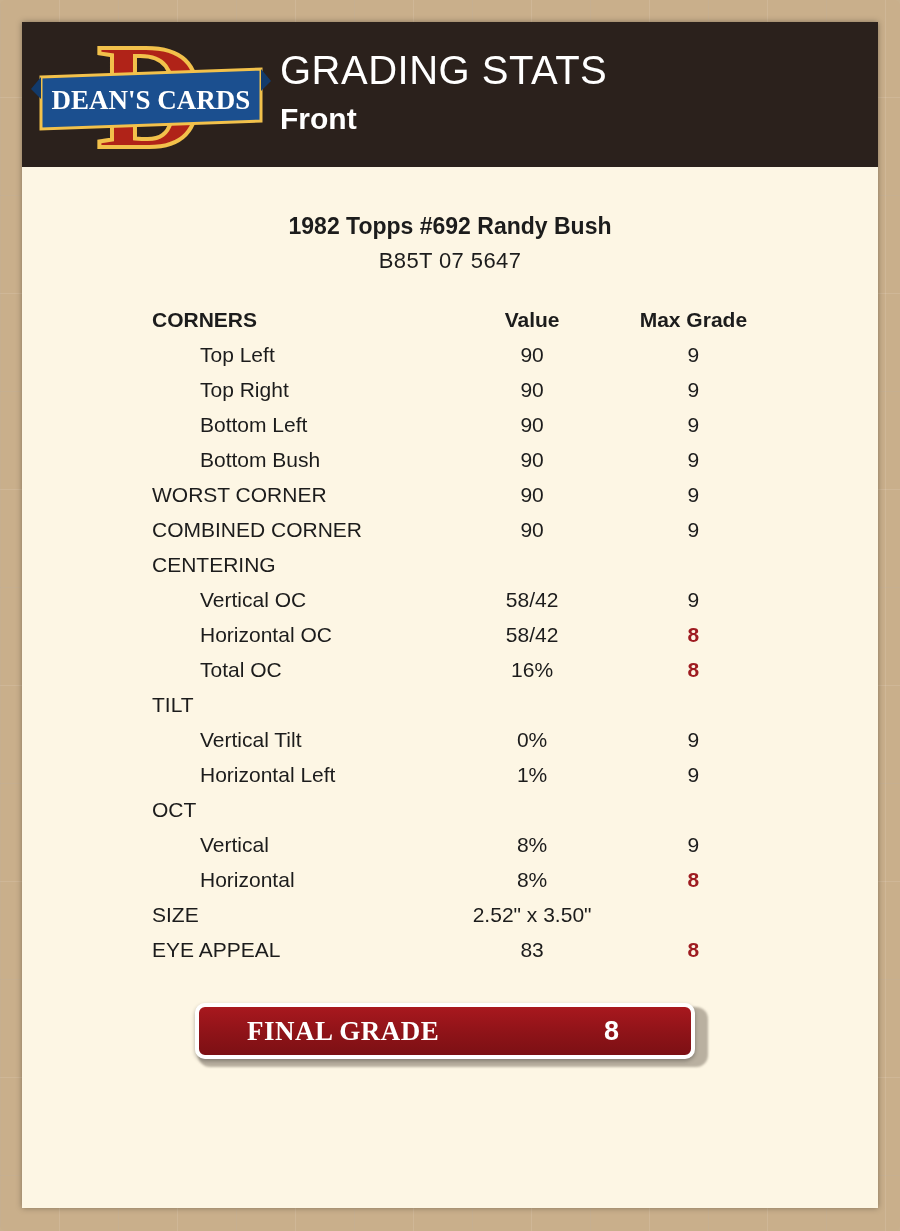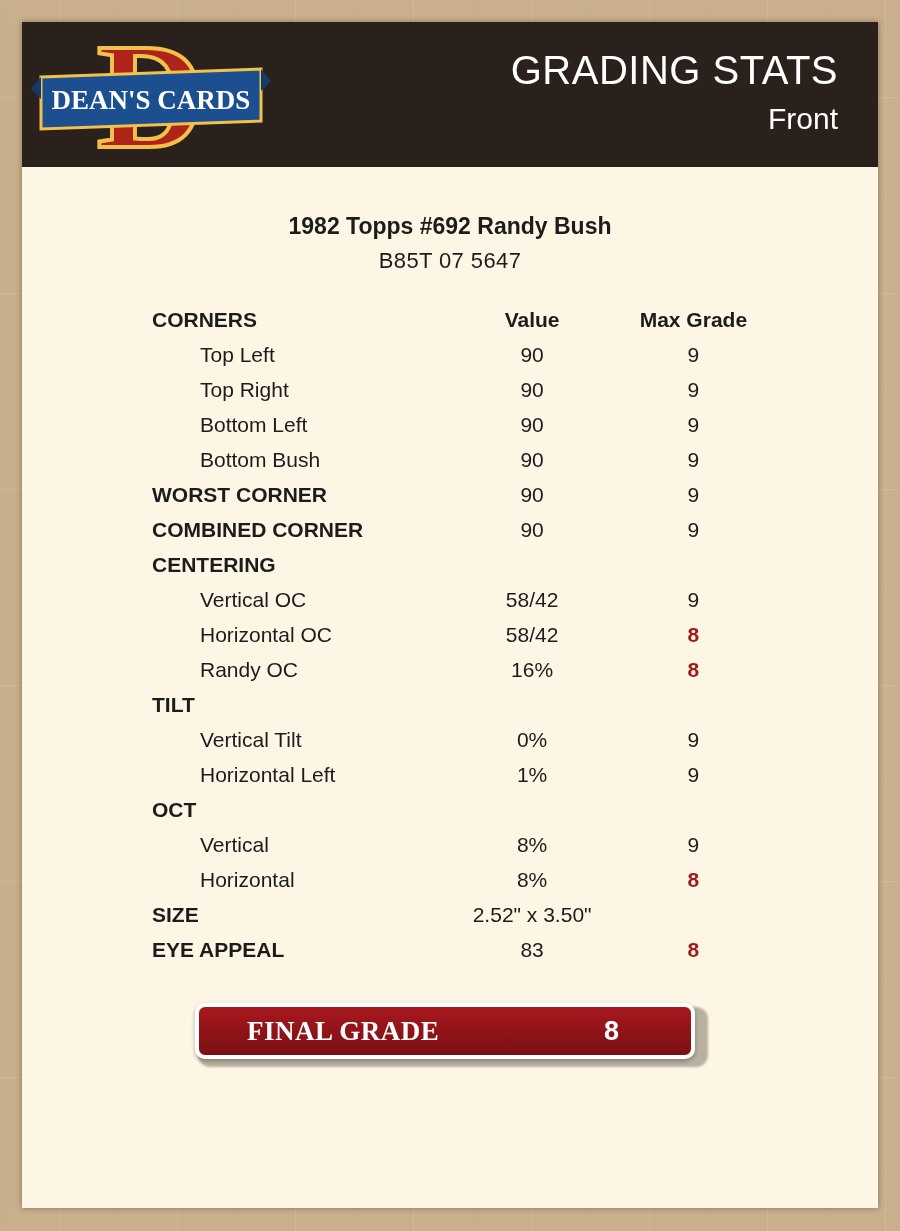--- a/index.html
+++ b/index.html
@@ -50,33 +50,33 @@
     height: 145px;
     flex: 0 0 258px;
     display: flex;
     align-items: center;
     justify-content: center;
     overflow: hidden;
   }
   .logo svg { display:block; }
   .header-titles {
     flex: 1 1 auto;
-    text-align: right;
+    text-align: left;
     color: #ffffff;
-    padding-right: 40px;
+    padding-right: 22px;
   }
   .header-title {
     font-size: 40px;
     font-weight: normal;
     letter-spacing: 0.5px;
     line-height: 1.05;
   }
   .header-sub {
     font-size: 30px;
-    font-weight: normal;
+    font-weight: bold;
     line-height: 1.35;
     margin-top: 8px;
   }
   .body {
     padding: 30px 0 0 0;
   }
   .card-title {
     text-align: center;
     font-size: 23px;
     font-weight: bold;
@@ -111,21 +111,21 @@
     padding-left: 48px;
   }
   td.value {
     width: 180px;
     text-align: center;
   }
   td.grade {
     width: 170px;
     text-align: center;
   }
-  .bold { font-weight: bold; }
+  .bold { font-weight: normal; }
   .hdr td { font-weight: bold; font-size: 21px; }
   .section-gap td { height: 46px; vertical-align: bottom; padding-bottom: 3px; }
   .red { color: #9e1b20; font-weight: bold; }
   .size-row td.value {
     text-align: center;
   }
   .eye-row td { height: 52px; vertical-align: bottom; padding-bottom: 4px;}
 
   .final-wrap {
     margin: 36px auto 0 auto;
@@ -244,21 +244,21 @@
             <td class="label indent">Vertical OC</td>
             <td class="value">58/42</td>
             <td class="grade">9</td>
           </tr>
           <tr>
             <td class="label indent">Horizontal OC</td>
             <td class="value">58/42</td>
             <td class="grade red">8</td>
           </tr>
           <tr>
-            <td class="label indent">Randy OC</td>
+            <td class="label indent">Total OC</td>
             <td class="value">16%</td>
             <td class="grade red">8</td>
           </tr>
 
           <tr>
             <td class="label bold">TILT</td>
             <td class="value"></td>
             <td class="grade"></td>
           </tr>
           <tr>

